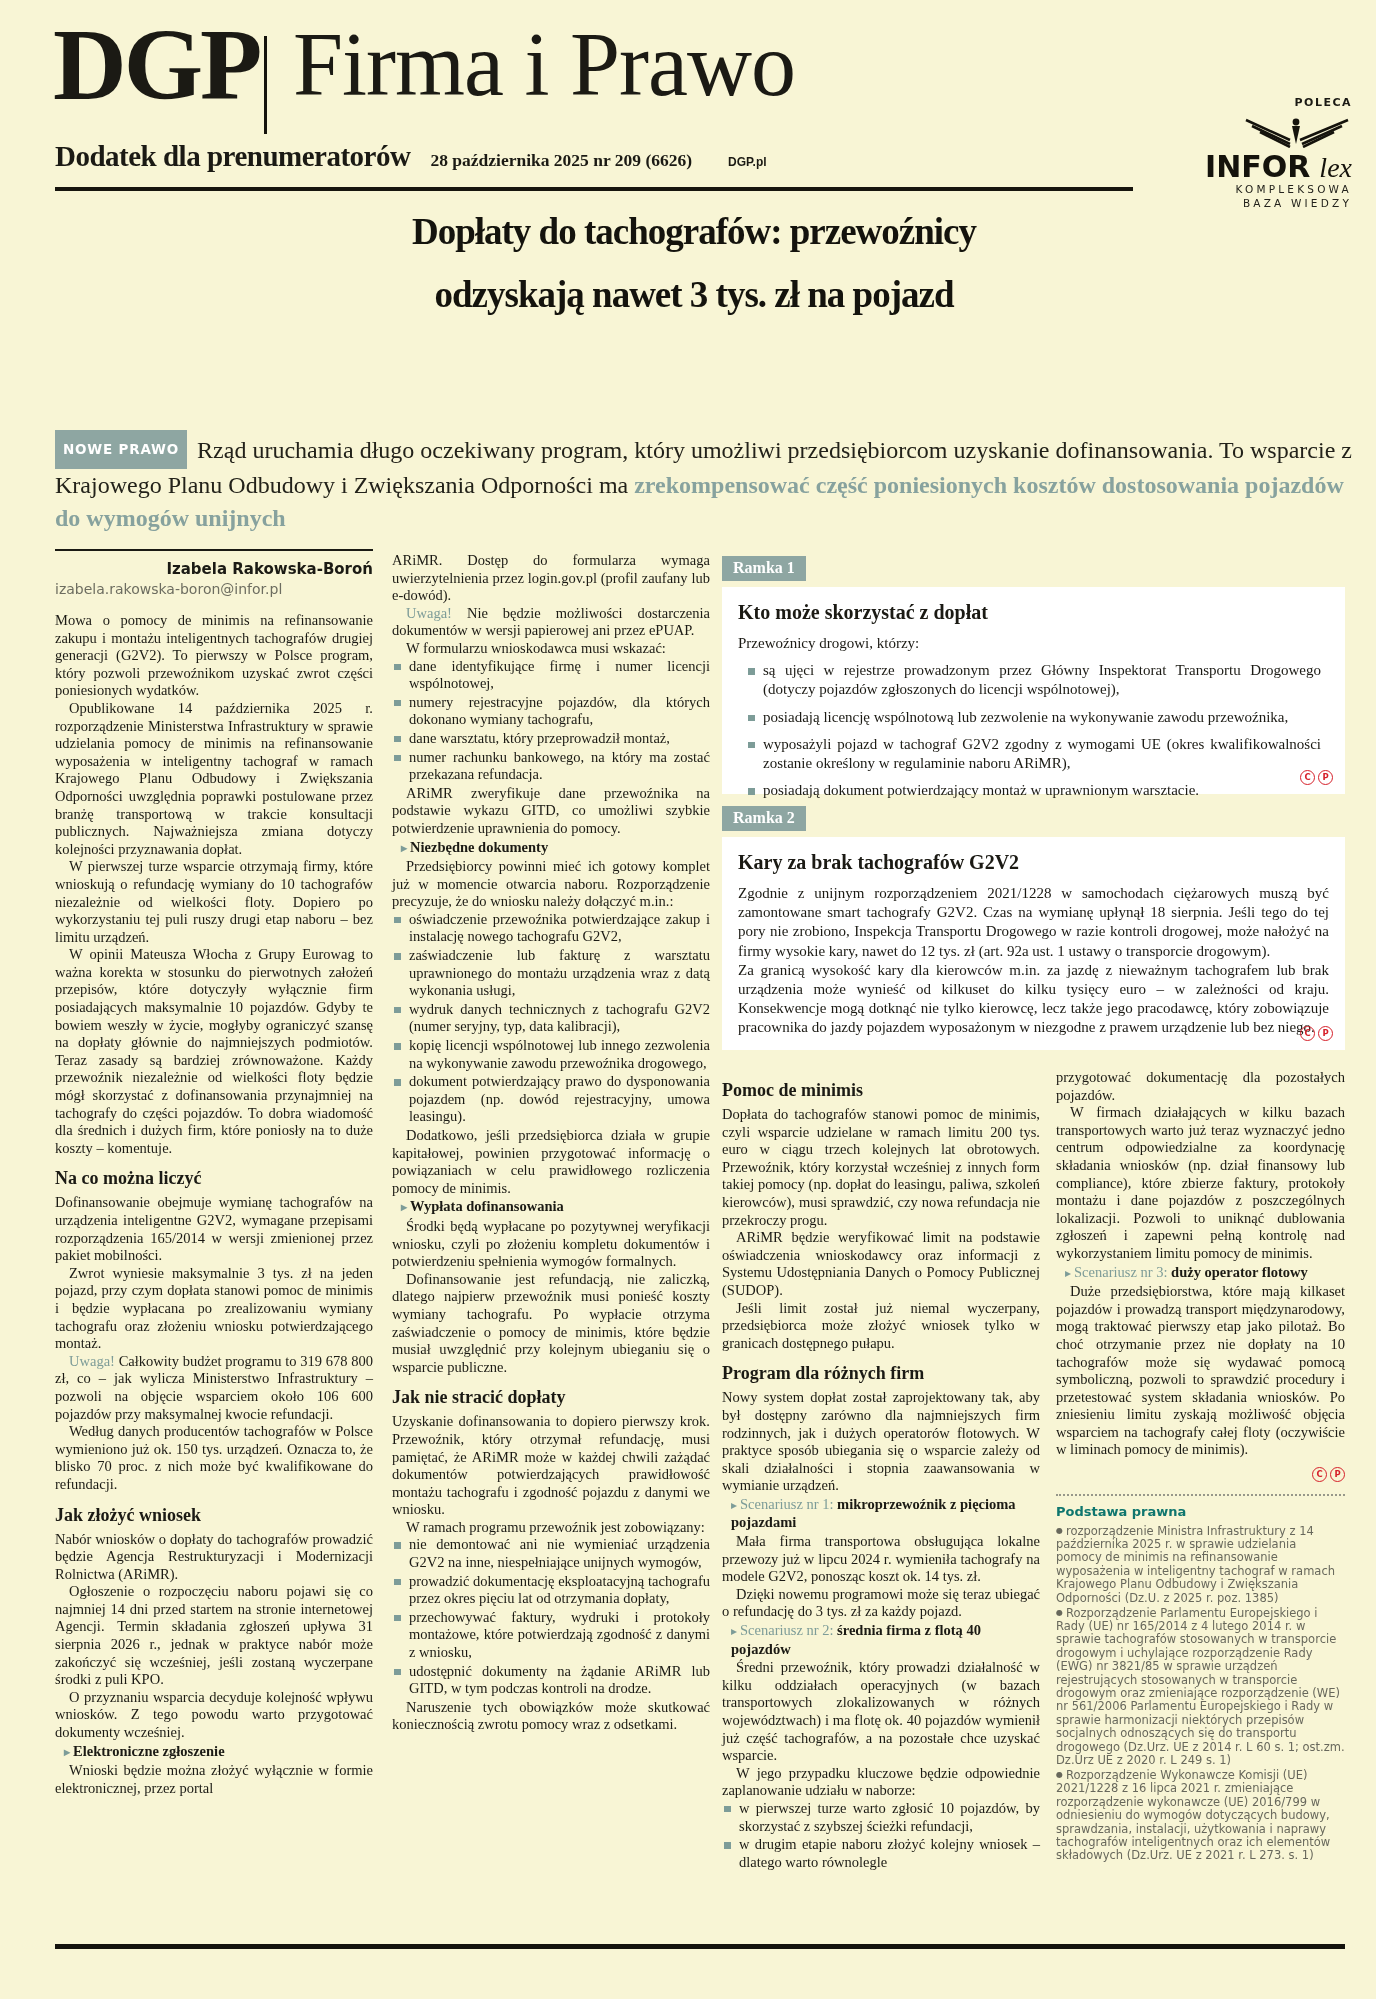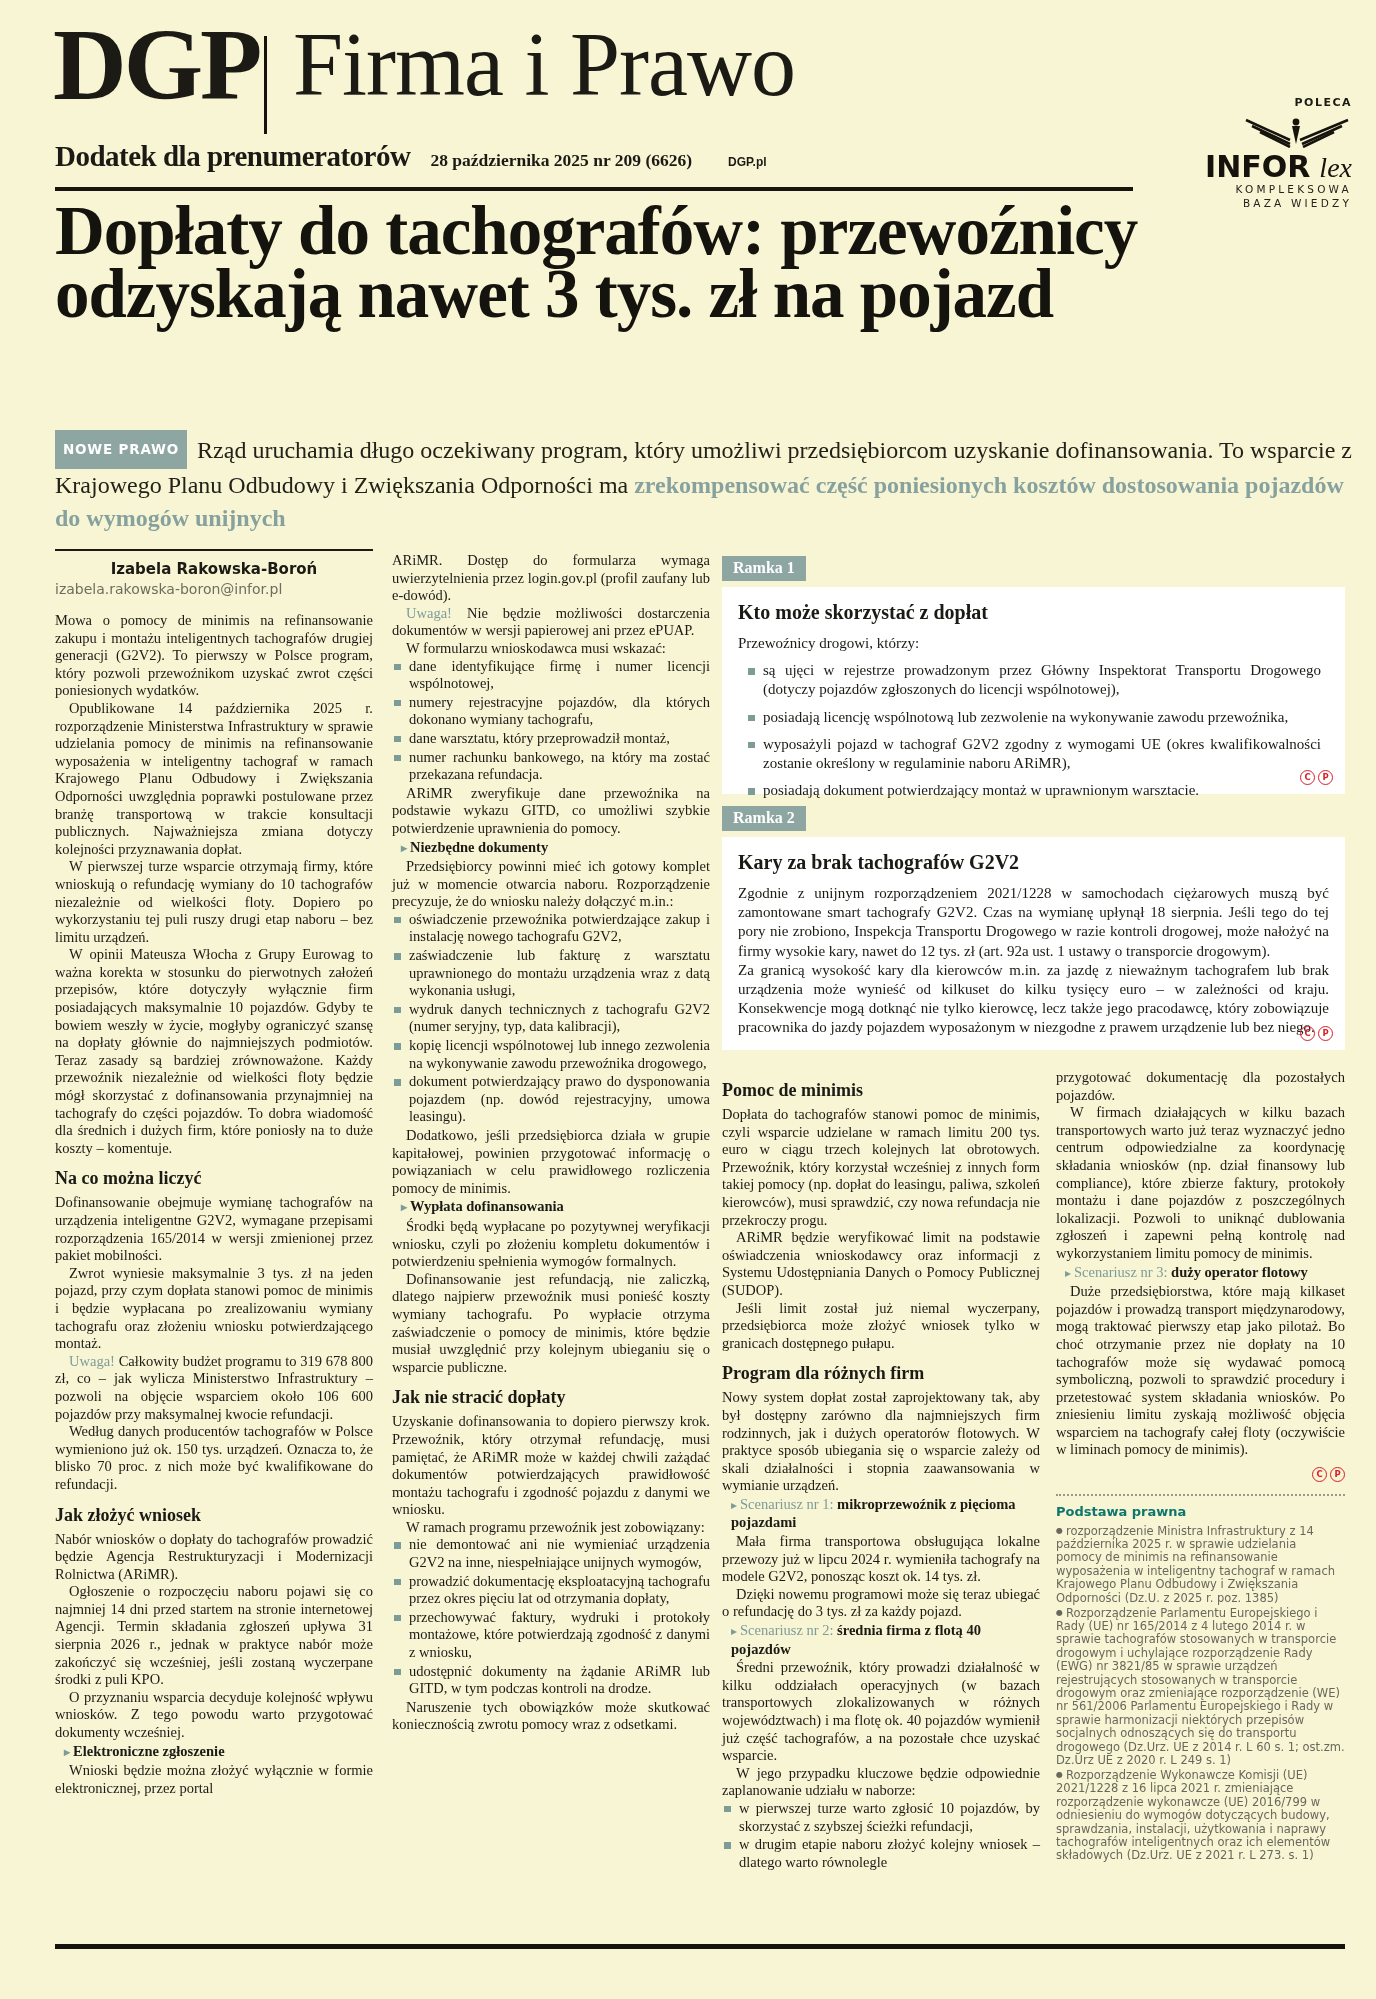--- a/index.html
+++ b/index.html
@@ -14,34 +14,34 @@
   .sub-date{font-size:17.5px;font-weight:700;margin-left:20px;}
   .sub-site{font-family:Liberation Sans, sans-serif;font-size:12px;font-weight:700;margin-left:36px;}
   .header-rule{position:absolute;left:55px;top:187px;width:1078px;height:4px;background:#17150e;}
   .infor{position:absolute;right:24px;top:96px;width:220px;text-align:right;font-family:"DejaVu Sans",sans-serif;}
   .poleca{font-size:11px;font-weight:700;letter-spacing:1.5px;}
   .bird{margin:5px 0 0;}
   .infor-word{font-size:30px;font-weight:800;letter-spacing:0;line-height:30px;color:#15130c;}
   .infor-word em{font-family:"Liberation Serif",serif;font-style:italic;font-weight:400;font-size:28px;margin-left:9px;}
   .infor-tag{font-size:10.5px;letter-spacing:3.2px;line-height:13.5px;color:#23221c;}
   
-  .headline{position:absolute;left:55px;top:200px;width:1300px;margin:0;font-size:69px;line-height:63px;
-            font-weight:700;letter-spacing:-1px;color:#14130d;}
+  .headline{position:absolute;left:44px;top:200px;width:1300px;margin:0;font-size:37px;line-height:63px;
+            font-weight:700;letter-spacing:-1px;color:#14130d;text-align:center;}
   .lead{position:absolute;left:55px;top:430px;width:1300px;font-size:24px;line-height:33.5px;color:#23221a;}
   .chip{display:inline-block;background:#8ea6a2;color:#fff;font-family:"DejaVu Sans",sans-serif;
         font-size:13.5px;font-weight:700;letter-spacing:.8px;padding:3px 8px 2px;vertical-align:4px;margin-right:10px;}
   .lead-accent{color:#87a29e;font-weight:700;}
   
   .col{position:absolute;text-align:justify;}
   .col1{left:55px;top:549px;width:318px;}
   .col2{left:392px;top:552px;width:318px;}
   .col3{left:722px;top:1069px;width:318px;}
   .col4{left:1056px;top:1069px;width:289px;}
   .byline-rule{border-top:2px solid #1b1a14;margin-bottom:9px;}
-  .author{font-family:"DejaVu Sans",sans-serif;font-size:15px;font-weight:700;text-align:center;}
+  .author{font-family:"DejaVu Sans",sans-serif;font-size:15px;font-weight:700;text-align:right;}
   .email{font-family:"DejaVu Sans",sans-serif;font-size:14px;color:#6d6d60;margin:3px 0 15px;text-align:left;}
   .body-p{margin:0;font-size:14.5px;line-height:17.6px;}
   .ind{text-indent:14px;}
   .blocks h2{margin:11px 0 5px;font-size:18px;line-height:21px;font-weight:700;text-align:left;}
   .sub{margin:1px 0;padding-left:9px;font-size:14.5px;line-height:17.6px;font-weight:700;text-align:left;}
   .arr{color:#7d9c98;font-size:12px;}
   .accent{color:#7d9c98;}
   .scen{margin:1px 0;padding-left:9px;font-size:14.5px;line-height:17.6px;text-align:left;}
   .scen .accent{font-weight:400;}
   .scen b{font-weight:700;}

